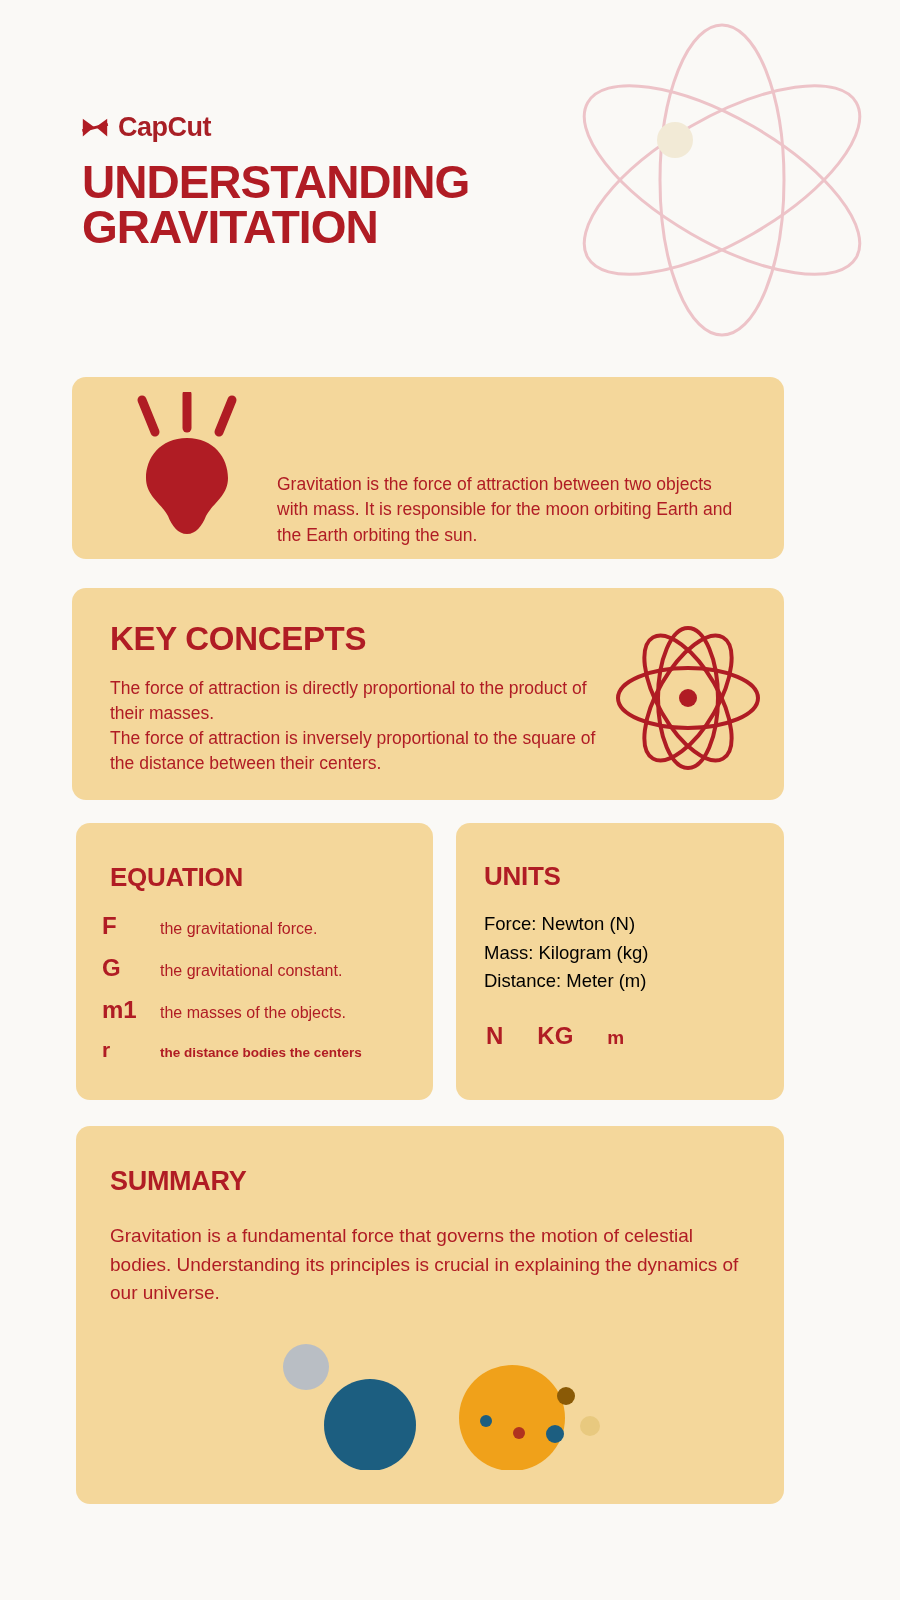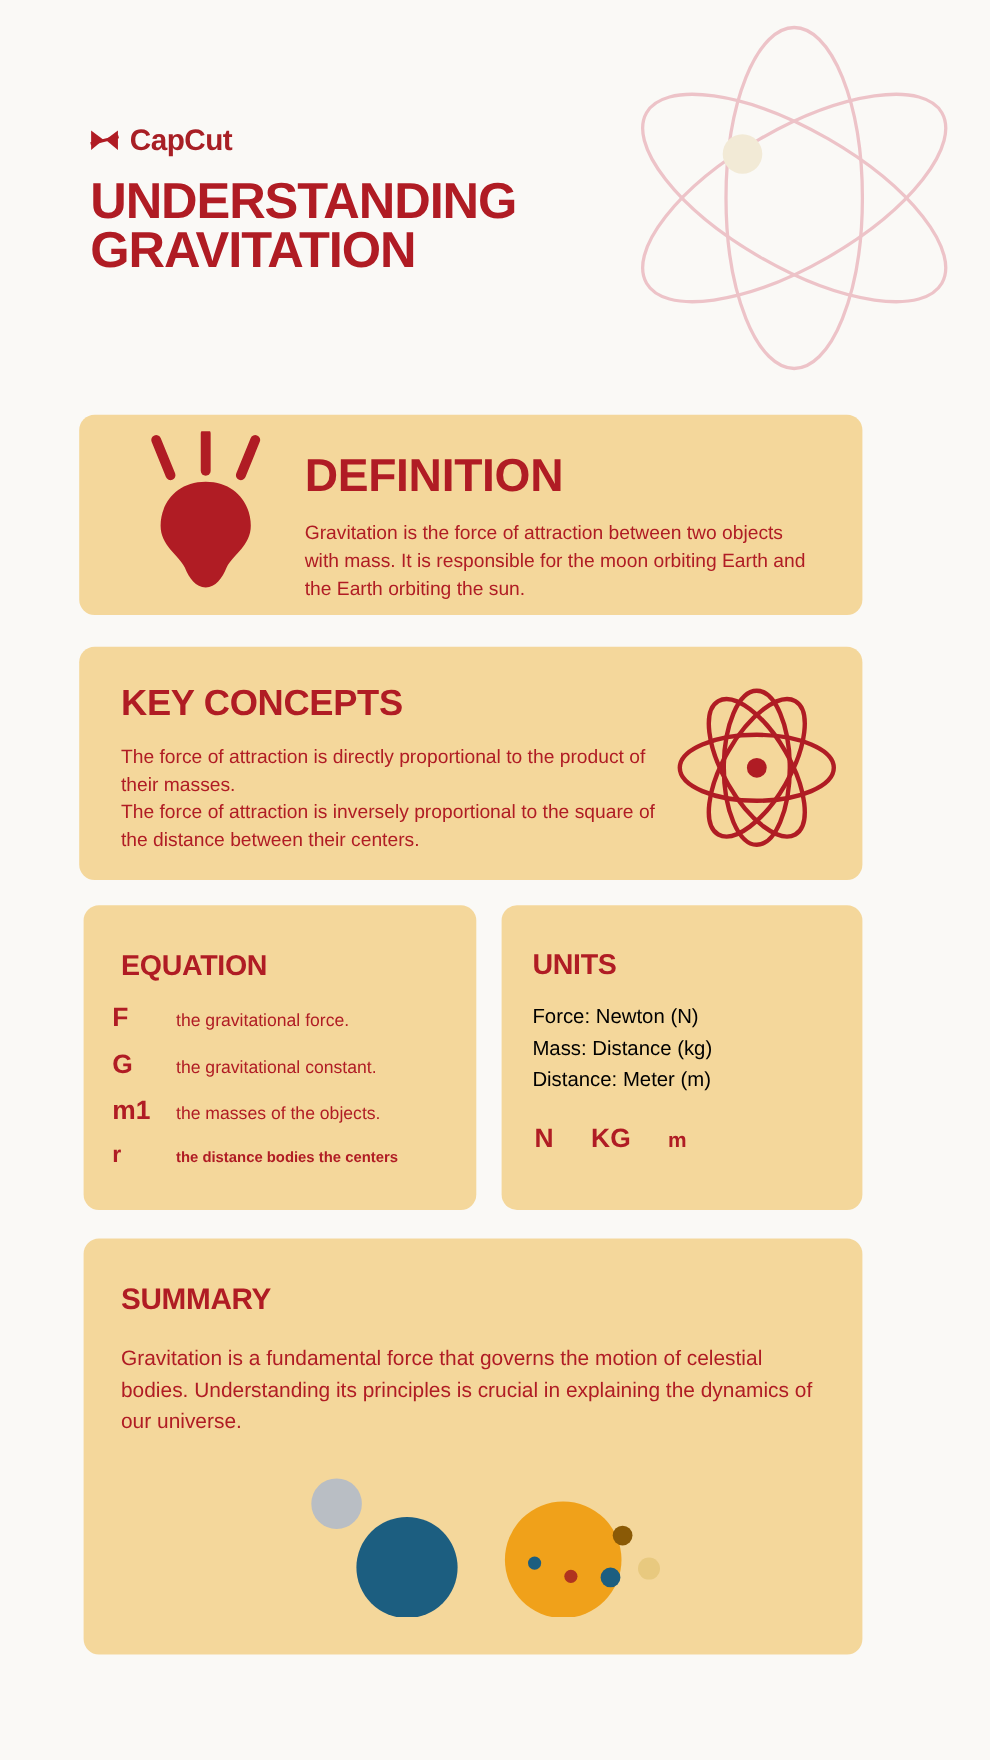--- a/index.html
+++ b/index.html
@@ -170,21 +170,20 @@
 
   <div class="card card-def"></div>
   <svg class="bulb" viewBox="0 0 135 150">
     <g stroke="#b01c24" stroke-width="9" stroke-linecap="round">
       <line x1="22" y1="8" x2="35" y2="40"></line>
       <line x1="67" y1="2" x2="67" y2="36"></line>
       <line x1="112" y1="8" x2="99" y2="40"></line>
     </g>
     <path d="M67 46 C 40 46 26 66 26 86 C 26 104 42 112 48 124 C 52 134 58 142 67 142 C 76 142 82 134 86 124 C 92 112 108 104 108 86 C 108 66 94 46 67 46 Z" fill="#b01c24"></path>
   </svg>
-  <div class="heading def-title">DEFINITION</div>
   <p class="def-body">Gravitation is the force of attraction between two objects with mass. It is responsible for the moon orbiting Earth and the Earth orbiting the sun.</p>
 
   <div class="card card-key"></div>
   <div class="heading key-title">KEY CONCEPTS</div>
   <p class="key-body" style="white-space: pre-line;">The force of attraction is directly proportional to the product of their masses.
 The force of attraction is inversely proportional to the square of the distance between their centers.</p>
   <svg class="key-atom" viewBox="0 0 152 152">
     <g fill="none" stroke="#b01c24" stroke-width="4">
       <ellipse cx="76" cy="76" rx="70" ry="30"></ellipse>
       <ellipse cx="76" cy="76" rx="70" ry="30" transform="rotate(60 76 76)"></ellipse>
@@ -212,21 +211,21 @@
     <div class="eq-row small">
       <span class="eq-sym">r</span>
       <span class="eq-desc">the distance bodies the centers</span>
     </div>
   </div>
 
   <div class="card card-un"></div>
   <div class="heading un-title">UNITS</div>
   <div class="un-body">
     <div>Force: Newton (N)</div>
-    <div>Mass: Distance (kg)</div>
+    <div>Mass: Kilogram (kg)</div>
     <div>Distance: Meter (m)</div>
   </div>
   <div class="un-abbr">
     <span class="a1">N</span>
     <span class="a2">KG</span>
     <span class="a3">m</span>
   </div>
 
   <div class="card card-sum"></div>
   <div class="heading sum-title">SUMMARY</div>

